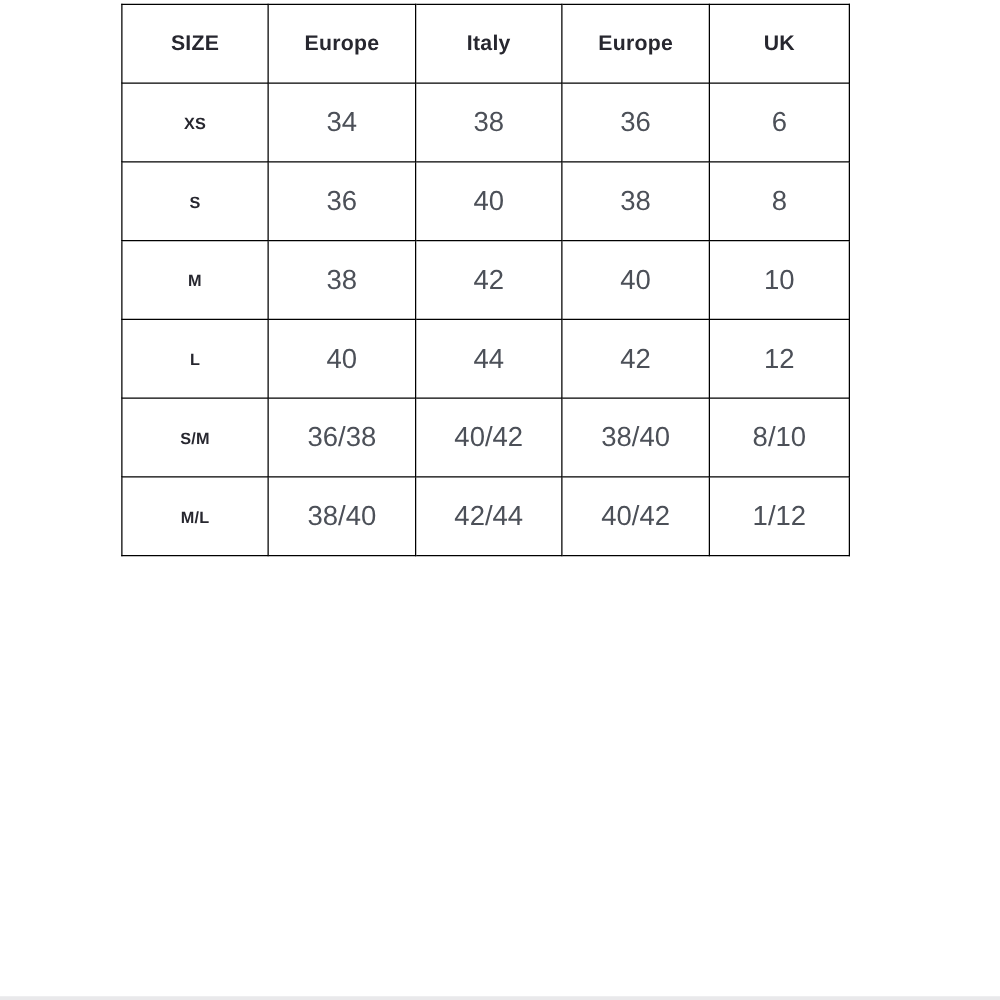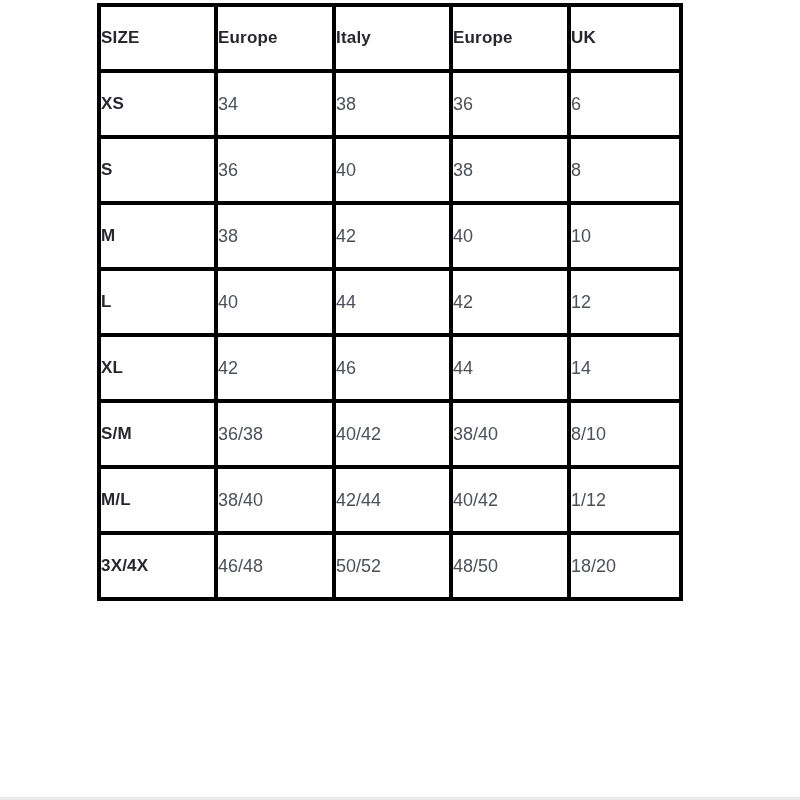--- a/index.html
+++ b/index.html
@@ -22,43 +22,43 @@
     left: 97px;
     width: 582px;
     border-collapse: collapse;
     table-layout: fixed;
     background: #ffffff;
   }
   table.size-table.main  { top: 3px; }
   table.size-table.extra { top: 667px; }
   table.size-table th,
   table.size-table td {
-    border: 4px solid #000000;
+    border: 1px solid #000000;
     height: 62px;
-    text-align: left;
+    text-align: center;
     vertical-align: middle;
     padding: 0;
     background: #ffffff;
     overflow: hidden;
     white-space: nowrap;
   }
   th.col-header {
     font-size: 17px;
     font-weight: bold;
     color: #27272f;
     letter-spacing: 0.2px;
   }
   td.size-label {
-    font-size: 17px;
+    font-size: 13px;
     font-weight: bold;
     color: #27272f;
     letter-spacing: 0.2px;
   }
   td.size-value {
-    font-size: 18px;
+    font-size: 22px;
     font-weight: normal;
     color: #4c5058;
   }
   .bottom-divider {
     position: absolute;
     left: 0;
     top: 797px;
     width: 800px;
     height: 3px;
     background: #e9e9eb;
@@ -109,46 +109,32 @@
           <td class="size-value">10</td>
         </tr>
         <tr>
           <td class="size-label">L</td>
           <td class="size-value">40</td>
           <td class="size-value">44</td>
           <td class="size-value">42</td>
           <td class="size-value">12</td>
         </tr>
         <tr>
-          <td class="size-label">XL</td>
-          <td class="size-value">42</td>
-          <td class="size-value">46</td>
-          <td class="size-value">44</td>
-          <td class="size-value">14</td>
-        </tr>
-        <tr>
           <td class="size-label">S/M</td>
           <td class="size-value">36/38</td>
           <td class="size-value">40/42</td>
           <td class="size-value">38/40</td>
           <td class="size-value">8/10</td>
         </tr>
         <tr>
           <td class="size-label">M/L</td>
           <td class="size-value">38/40</td>
           <td class="size-value">42/44</td>
           <td class="size-value">40/42</td>
           <td class="size-value">1/12</td>
-        </tr>
-        <tr>
-          <td class="size-label">3X/4X</td>
-          <td class="size-value">46/48</td>
-          <td class="size-value">50/52</td>
-          <td class="size-value">48/50</td>
-          <td class="size-value">18/20</td>
         </tr>
       </tbody>
   </table>
 
   <table class="size-table extra">
     <colgroup>
       <col style="width:117px">
       <col style="width:118px">
       <col style="width:117px">
       <col style="width:118px">

